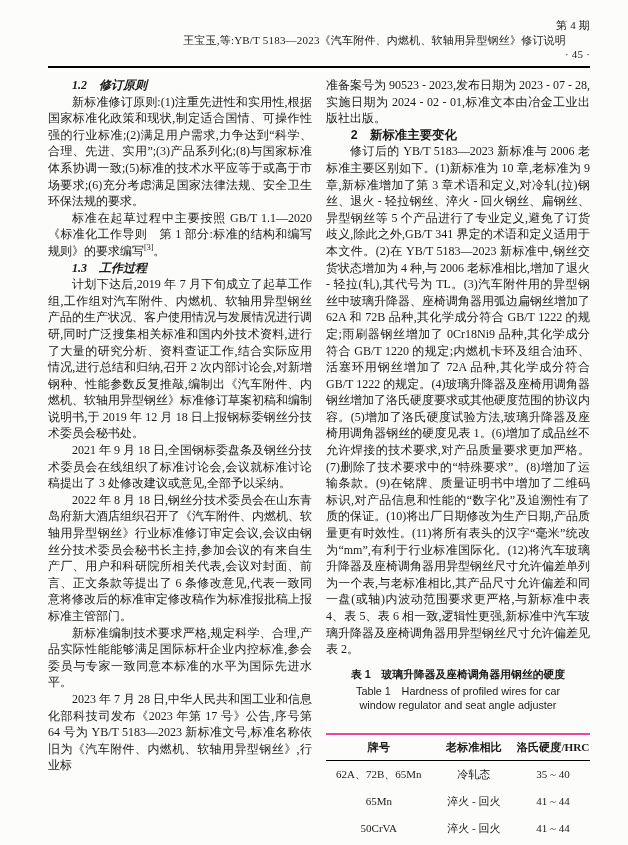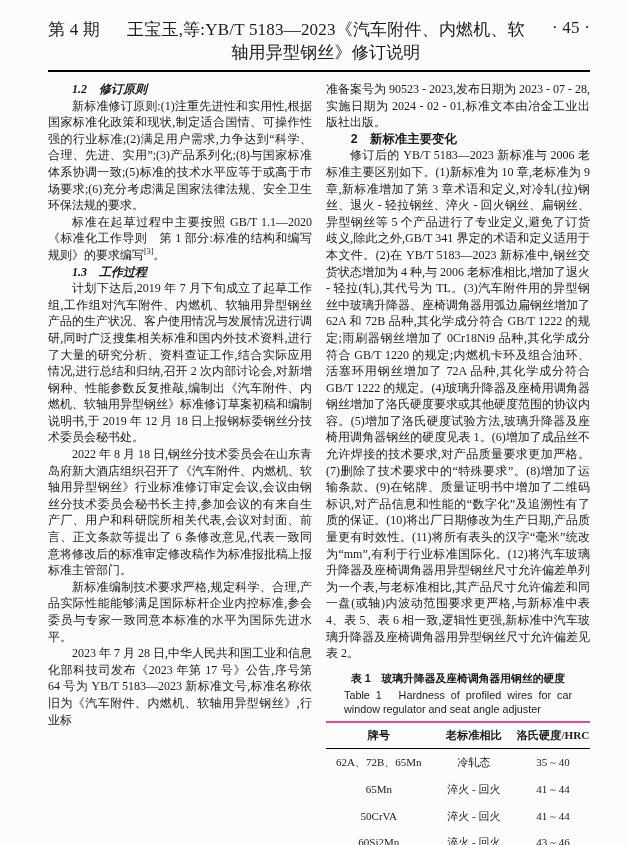--- a/index.html
+++ b/index.html
@@ -4,32 +4,32 @@
 <style>
   html,body{margin:0;padding:0;}
   body{
     width:628px;height:845px;
     background:#fcfcfb;
     color:#1a1a1a;
     font-family:"Liberation Serif","DejaVu Serif",serif;
     overflow:hidden;
   }
   .page{box-sizing:border-box;width:628px;height:845px;padding:18px 38px 0 48px;}
-  .page-header{display:flex;justify-content:space-between;align-items:flex-start;font-size:17px;letter-spacing:.2px;}
+  .page-header{display:flex;justify-content:space-between;align-items:flex-end;font-size:11px;letter-spacing:.2px;flex-direction:column;}
   .page-header .running-title{flex:1;text-align:center;padding:0 24px;}
   .header-rule{border:none;border-top:2px solid #000;margin:6px 0 9px 0;}
   .columns{display:flex;gap:14px;}
   .col{width:264px;font-size:12px;line-height:16.6px;text-align:justify;}
   .col p{margin:0;text-indent:2em;}
   .col p.cont{text-indent:0;}
   sup{font-size:8px;line-height:0;}
   .sec-head{font-style:italic;font-weight:600;margin:1px 0;text-indent:0;}
   .chap-head{font-family:"Liberation Sans","DejaVu Sans",sans-serif;font-weight:bold;font-size:12.4px;margin:13px 0 6px 0;text-indent:0;}
   .tbl-caption-cn{font-family:Liberation Sans, sans-serif;font-weight:bold;font-size:10.8px;text-align:center;margin-top:9px;line-height:15px;}
-  .tbl-caption-en{font-family:"Liberation Sans","DejaVu Sans",sans-serif;font-size:10.8px;margin:2px 18px 5px 18px;line-height:14px;}
+  .tbl-caption-en{font-family:"Liberation Sans","DejaVu Sans",sans-serif;font-size:10.8px;text-align:center;margin:2px 18px 21px 18px;line-height:14px;}
   table.hardness{width:100%;border-collapse:collapse;font-size:11px;border-top:2px solid #ec4899;border-bottom:3px double #000;}
   table.hardness th{font-weight:bold;padding:4px 0 5px 0;border-bottom:1.2px solid #000;text-align:center;font-size:11.2px;}
   table.hardness td{padding:5px 0;text-align:center;}
   .c-grade{width:40%;} .c-state{width:32%;} .c-hard{width:28%;}
 </style>
 </head>
 <body>
 
 <div class="page">
 
@@ -41,20 +41,21 @@
   <hr class="header-rule">
 
   <div class="columns">
 
     <div class="col">
       <p class="sec-head">1.2　修订原则</p>
       <p>新标准修订原则:(1)注重先进性和实用性,根据国家标准化政策和现状,制定适合国情、可操作性强的行业标准;(2)满足用户需求,力争达到“科学、合理、先进、实用”;(3)产品系列化;(8)与国家标准体系协调一致;(5)标准的技术水平应等于或高于市场要求;(6)充分考虑满足国家法律法规、安全卫生环保法规的要求。</p>
       <p><span>标准在起草过程中主要按照 GB/T 1.1—2020《标准化工作导则　第 1 部分:标准的结构和编写规则》的要求编写</span><sup>[3]</sup><span>。</span></p>
       <p class="sec-head">1.3　工作过程</p>
       <p>计划下达后,2019 年 7 月下旬成立了起草工作组,工作组对汽车附件、内燃机、软轴用异型钢丝产品的生产状况、客户使用情况与发展情况进行调研,同时广泛搜集相关标准和国内外技术资料,进行了大量的研究分析、资料查证工作,结合实际应用情况,进行总结和归纳,召开 2 次内部讨论会,对新增钢种、性能参数反复推敲,编制出《汽车附件、内燃机、软轴用异型钢丝》标准修订草案初稿和编制说明书,于 2019 年 12 月 18 日上报钢标委钢丝分技术委员会秘书处。</p>
+      <p>2021 年 9 月 18 日,全国钢标委盘条及钢丝分技术委员会在线组织了标准讨论会,会议就标准讨论稿提出了 3 处修改建议或意见,全部予以采纳。</p>
       <p>2022 年 8 月 18 日,钢丝分技术委员会在山东青岛府新大酒店组织召开了《汽车附件、内燃机、软轴用异型钢丝》行业标准修订审定会议,会议由钢丝分技术委员会秘书长主持,参加会议的有来自生产厂、用户和科研院所相关代表,会议对封面、前言、正文条款等提出了 6 条修改意见,代表一致同意将修改后的标准审定修改稿作为标准报批稿上报标准主管部门。</p>
       <p>新标准编制技术要求严格,规定科学、合理,产品实际性能能够满足国际标杆企业内控标准,参会委员与专家一致同意本标准的水平为国际先进水平。</p>
       <p>2023 年 7 月 28 日,中华人民共和国工业和信息化部科技司发布《2023 年第 17 号》公告,序号第 64 号为 YB/T 5183—2023 新标准文号,标准名称依旧为《汽车附件、内燃机、软轴用异型钢丝》,行业标</p>
     </div>
 
     <div class="col">
       <p class="cont">准备案号为 90523 - 2023,发布日期为 2023 - 07 - 28,实施日期为 2024 - 02 - 01,标准文本由冶金工业出版社出版。</p>
       <p class="chap-head">2　新标准主要变化</p>
       <p>修订后的 YB/T 5183—2023 新标准与 2006 老标准主要区别如下。(1)新标准为 10 章,老标准为 9 章,新标准增加了第 3 章术语和定义,对冷轧(拉)钢丝、退火 - 轻拉钢丝、淬火 - 回火钢丝、扁钢丝、异型钢丝等 5 个产品进行了专业定义,避免了订货歧义,除此之外,GB/T 341 界定的术语和定义适用于本文件。(2)在 YB/T 5183—2023 新标准中,钢丝交货状态增加为 4 种,与 2006 老标准相比,增加了退火 - 轻拉(轧),其代号为 TL。(3)汽车附件用的异型钢丝中玻璃升降器、座椅调角器用弧边扁钢丝增加了 62A 和 72B 品种,其化学成分符合 GB/T 1222 的规定;雨刷器钢丝增加了 0Cr18Ni9 品种,其化学成分符合 GB/T 1220 的规定;内燃机卡环及组合油环、活塞环用钢丝增加了 72A 品种,其化学成分符合 GB/T 1222 的规定。(4)玻璃升降器及座椅用调角器钢丝增加了洛氏硬度要求或其他硬度范围的协议内容。(5)增加了洛氏硬度试验方法,玻璃升降器及座椅用调角器钢丝的硬度见表 1。(6)增加了成品丝不允许焊接的技术要求,对产品质量要求更加严格。(7)删除了技术要求中的“特殊要求”。(8)增加了运输条款。(9)在铭牌、质量证明书中增加了二维码标识,对产品信息和性能的“数字化”及追溯性有了质的保证。(10)将出厂日期修改为生产日期,产品质量更有时效性。(11)将所有表头的汉字“毫米”统改为“mm”,有利于行业标准国际化。(12)将汽车玻璃升降器及座椅调角器用异型钢丝尺寸允许偏差单列为一个表,与老标准相比,其产品尺寸允许偏差和同一盘(或轴)内波动范围要求更严格,与新标准中表 4、表 5、表 6 相一致,逻辑性更强,新标准中汽车玻璃升降器及座椅调角器用异型钢丝尺寸允许偏差见表 2。</p>
 

